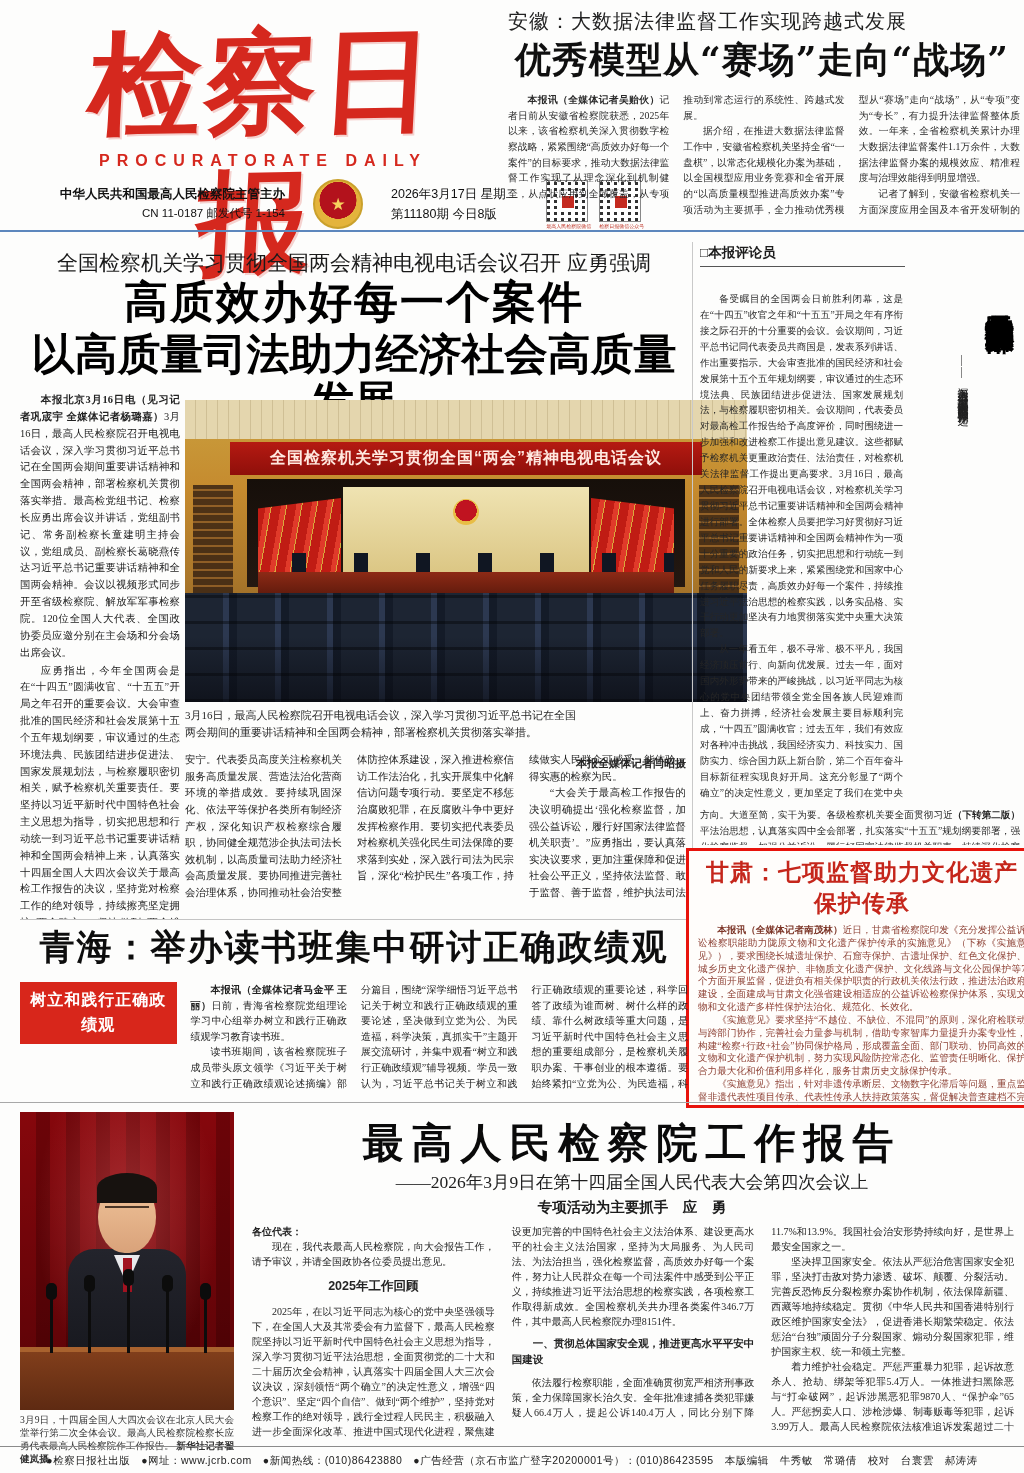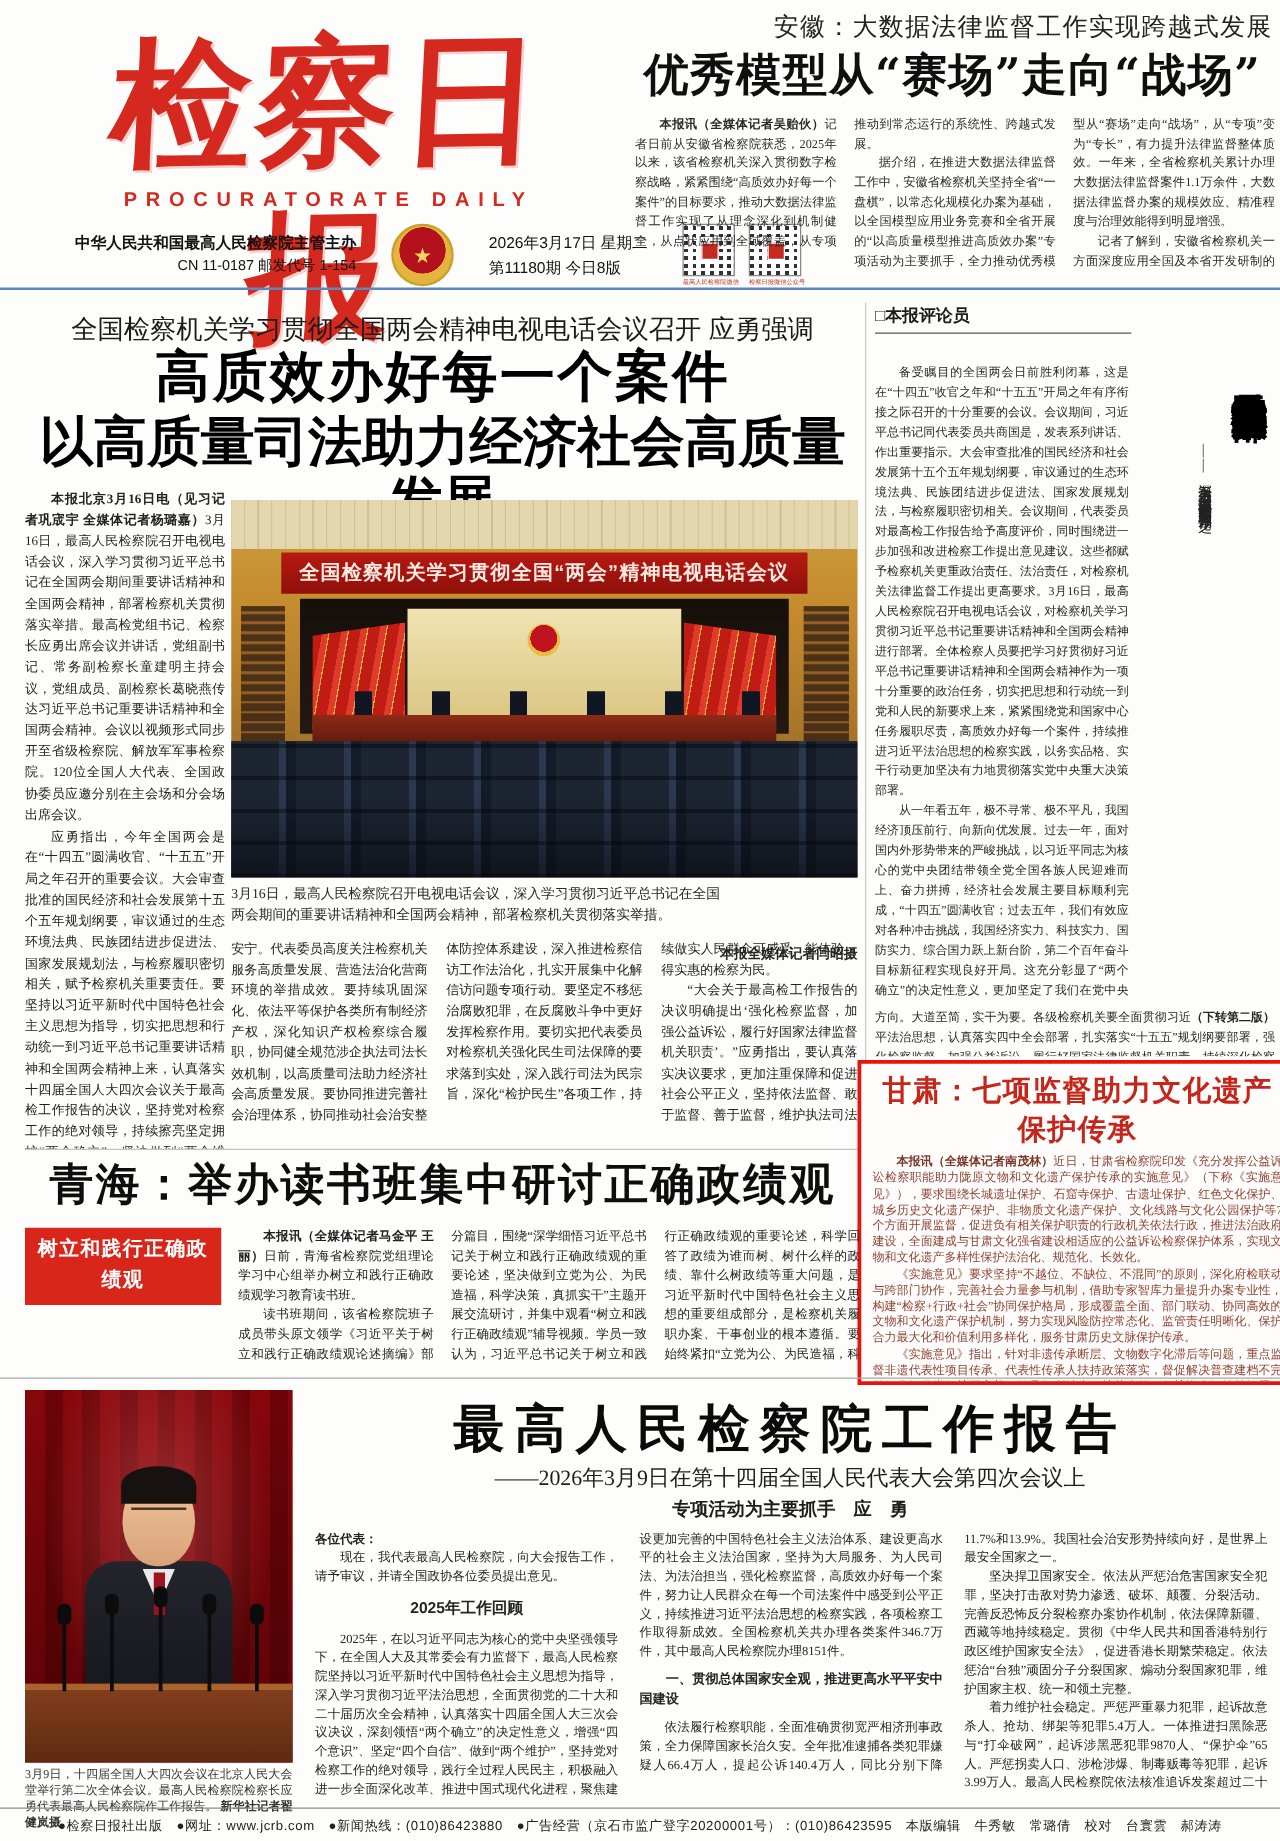--- a/index.html
+++ b/index.html
@@ -26,39 +26,39 @@
   .qr-wrap{display:flex;gap:8px;}
   .qr{width:40px;height:40px;background:
       repeating-linear-gradient(0deg,#1a1a1a 0 3px,#fff 3px 6px),
       repeating-linear-gradient(90deg,#1a1a1a 0 3px,#fff 3px 7px);
       background-blend-mode:screen;border:1px solid #888;position:relative;}
   .qr::after{content:"";position:absolute;left:14px;top:14px;width:12px;height:12px;background:#c42a20;border:1px solid #fff;}
   .qr-label{font-size:5px;color:#c0392b;text-align:center;margin-top:1px;letter-spacing:0;}
   .rule-blue{left:0;top:230px;width:1024px;height:2px;background:#5d87bd;}
 
   
-  .tr-kicker{left:508px;top:8px;width:510px;text-align:right;font-size:20px;color:#222;
+  .tr-kicker{left:508px;top:8px;width:510px;text-align:left;font-size:20px;color:#222;
     font-family:"Liberation Sans",sans-serif;letter-spacing:1px;}
   .tr-head{left:500px;top:36px;width:524px;text-align:center;font-size:36px;font-weight:bold;color:#0f0f0f;
     letter-spacing:1px;font-family:"DejaVu Serif",serif;}
   .tr-body{left:508px;top:92px;width:512px;height:136px;column-count:3;column-gap:14px;
     font-size:9.8px;line-height:1.6;overflow:hidden;color:#2a2a2a;}
 
   
   .ld-kicker{left:20px;top:249px;width:668px;text-align:center;font-size:21px;color:#1a1a1a;
     font-family:"Liberation Sans",sans-serif;}
   .ld-h1{left:20px;top:278px;width:668px;text-align:center;font-size:44px;font-weight:900;color:#000;
     font-family:"Liberation Sans",sans-serif;letter-spacing:2px;line-height:1.1;}
   .ld-h2{left:20px;top:331px;width:668px;text-align:center;font-size:43px;font-weight:900;color:#000;
     font-family:"Liberation Sans",sans-serif;letter-spacing:0;line-height:1.1;}
   .ld-col{left:20px;top:392px;width:160px;height:527px;font-size:10.4px;line-height:1.62;overflow:hidden;color:#222;}
   .ld-col p{margin-bottom:1px;}
 
   
-  .photo-main{left:185px;top:400px;width:501px;height:302px;overflow:hidden;
+  .photo-main{left:185px;top:400px;width:562px;height:302px;overflow:hidden;
     background:linear-gradient(180deg,#caa13f 0%,#c58a2e 30%,#a9762a 60%,#6d4e22 100%);}
   .ph-ceiling{position:absolute;left:0;top:0;width:100%;height:13%;
     background:repeating-linear-gradient(90deg,#e4d6ae 0 10px,#cfbf95 10px 11px),repeating-linear-gradient(0deg,#e4d6ae 0 8px,#cfbf95 8px 9px);}
   .ph-banner{position:absolute;left:8%;top:14%;width:84%;height:11%;background:linear-gradient(#b51a12,#8f0f0a);
     color:#ffe9e0;display:flex;align-items:center;justify-content:center;font-size:16px;font-weight:bold;
     letter-spacing:1px;font-family:"Liberation Sans",sans-serif;white-space:nowrap;}
   .ph-lattice{position:absolute;top:28%;width:7%;height:36%;background:
     repeating-linear-gradient(0deg,#3a2413 0 6px,#8a5a26 6px 8px),repeating-linear-gradient(90deg,#3a2413 0 6px,#8a5a26 6px 8px);opacity:.85;}
   .ph-lattice.l{left:1.5%;} .ph-lattice.r{right:1.5%;}
   .ph-stage{position:absolute;left:11%;top:26%;width:78%;height:36%;background:linear-gradient(#160f0a,#241811);}

